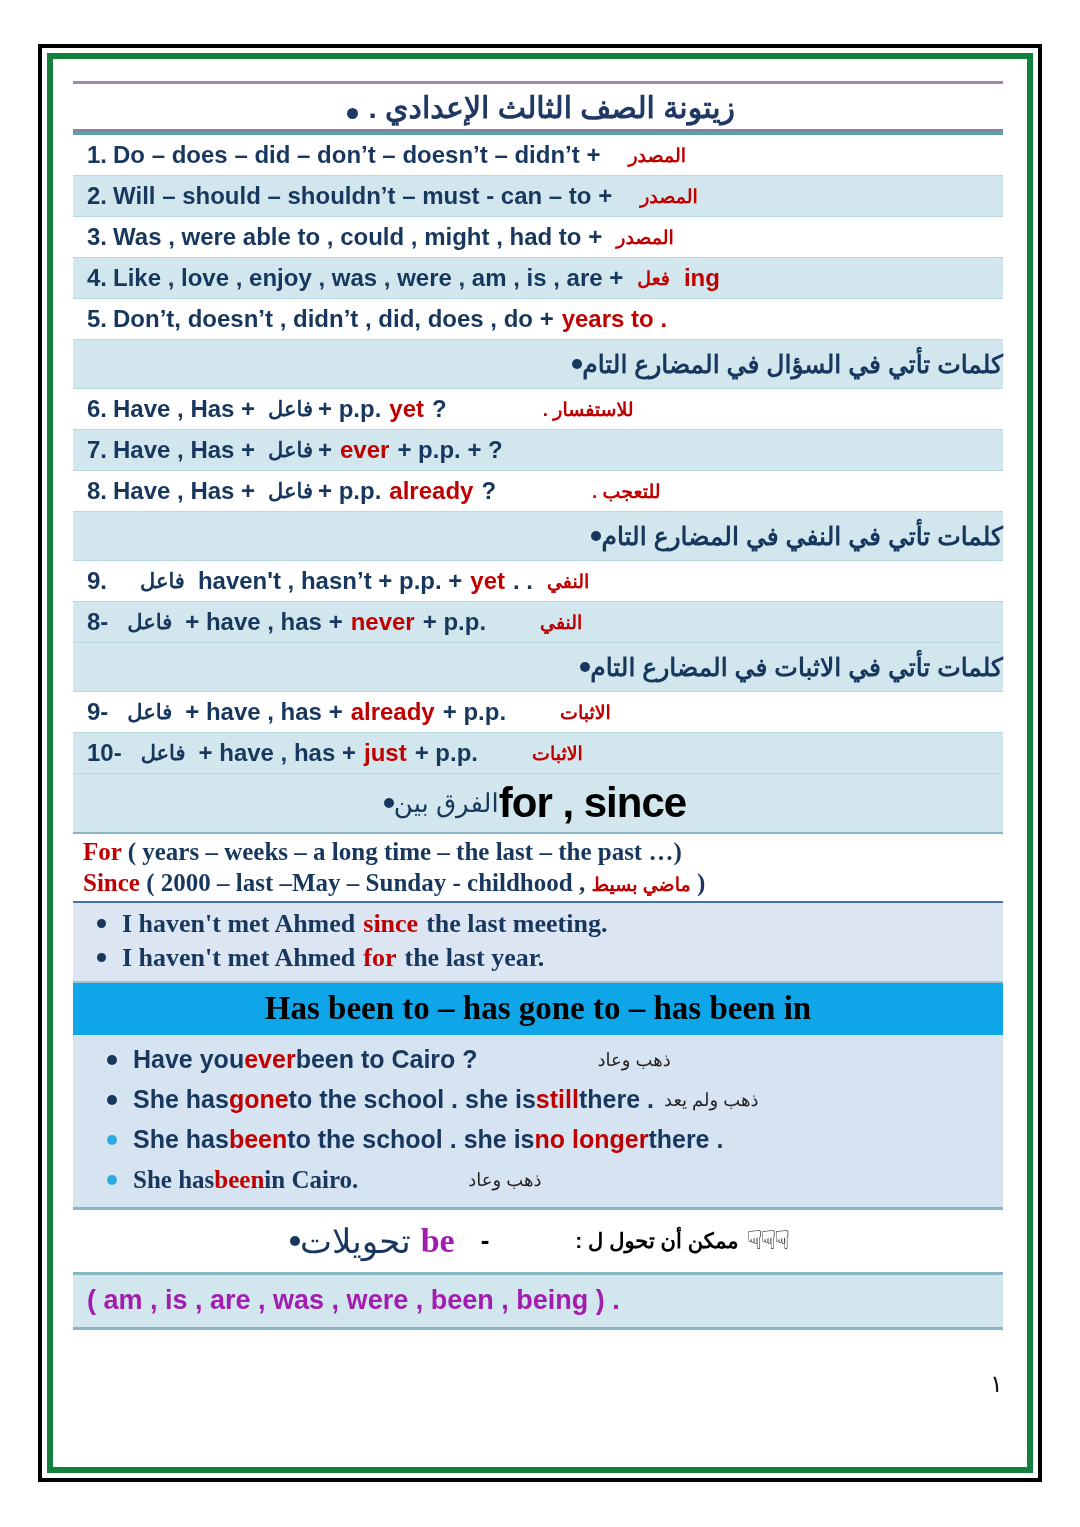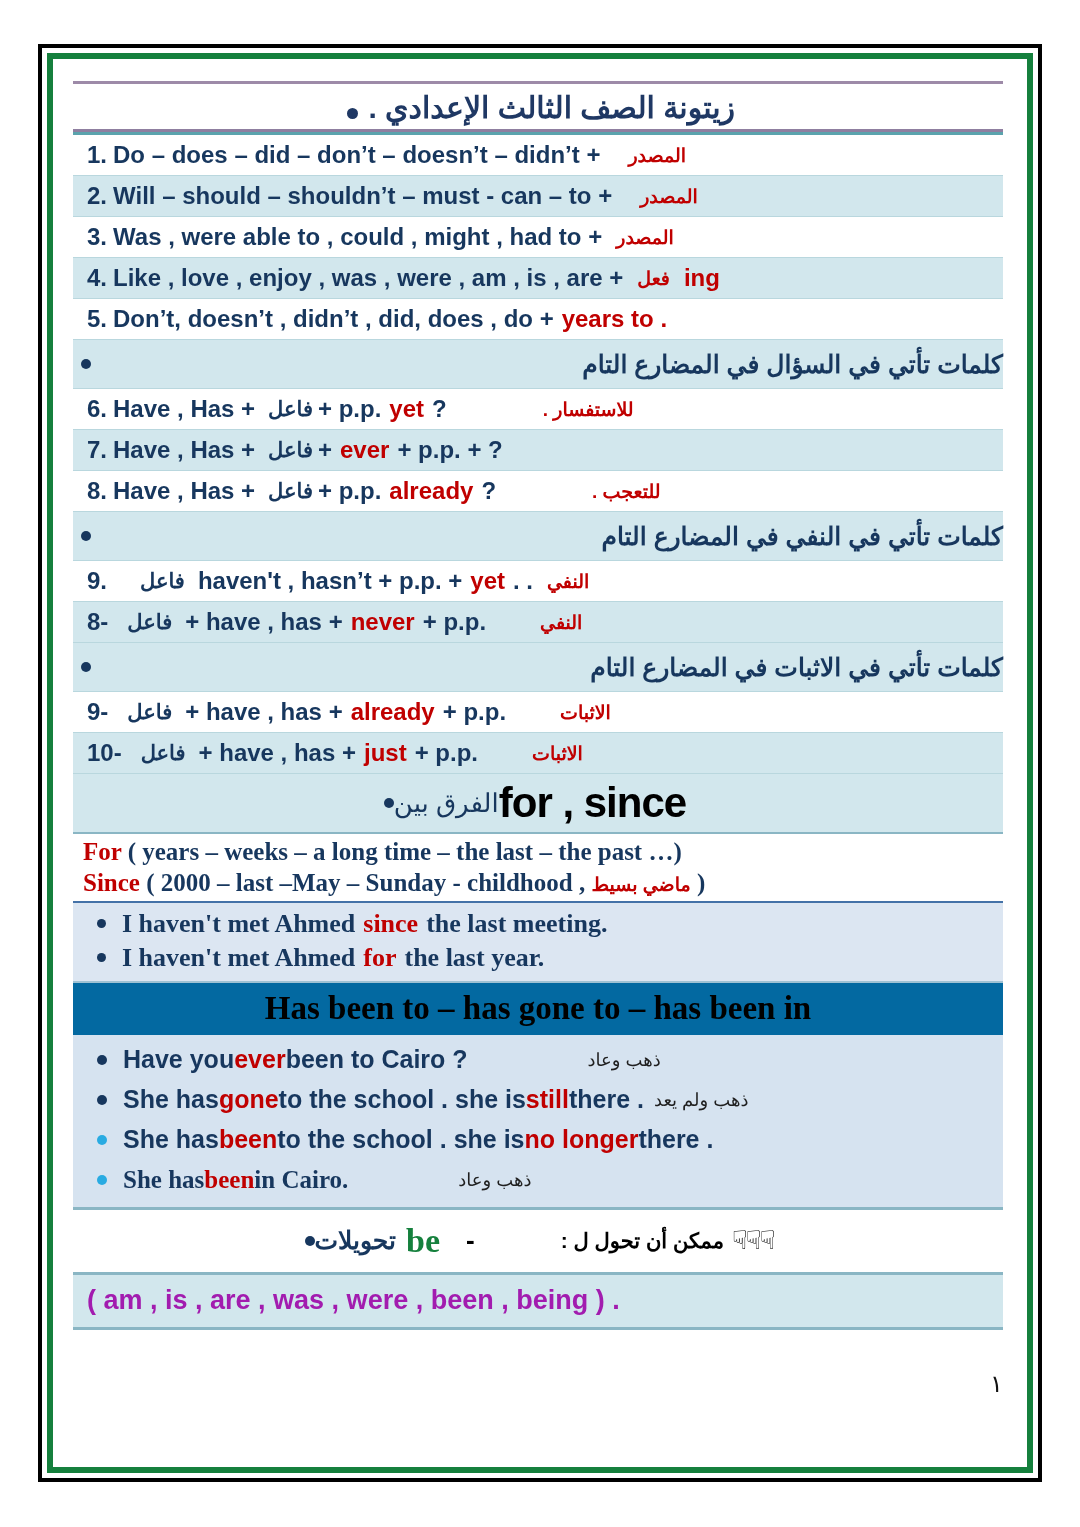--- a/index.html
+++ b/index.html
@@ -88,21 +88,21 @@
   .sp{display:inline-block;}
   .sp-sm{width:8px;}
   .sp-md{width:22px;}
   .sp-lg{width:48px;}
   .sp-xl{width:90px;}
 
   
   .sec-head{
     height:48px;
     background:#d2e7ed;
-    display:flex;align-items:center;justify-content:space-between;
+    display:flex;align-items:center;justify-content:flex-start;
     direction:rtl;
     border-bottom:1px solid #b9d7de;
   }
   .sec-head-text{
     font-size:25px;font-weight:bold;color:#17375e;
   }
   .sec-dot{
     display:inline-block;width:10px;height:10px;border-radius:50%;
     background:#17375e;vertical-align:middle;margin-left:8px;
   }
@@ -147,34 +147,34 @@
     padding-left:24px;line-height:1.3;white-space:nowrap;
   }
   .ex-bullet{
     display:inline-block;width:9px;height:9px;border-radius:50%;
     background:#17375e;margin-right:16px;flex:none;
   }
   .ex-red{color:#c00000;}
 
   
   .hbt-head{
-    background:#0369a1;
+    background:#0ea5e9;
     height:52px;display:flex;align-items:center;justify-content:center;
     border-top:2px solid #9fc2d4;
   }
   .hbt-head-text{
     font-family:"Liberation Serif", serif;
     font-size:33px;font-weight:bold;color:#000;white-space:nowrap;
   }
 
   
   .hbt-band{background:#d6e3f0;padding:5px 0 7px 0;border-bottom:3px solid #8ab6c4;}
   .hbt-line{
     display:flex;align-items:center;
-    padding-left:24px;height:40px;white-space:nowrap;
+    padding-left:34px;height:40px;white-space:nowrap;
   }
   .hbt-bullet{
     display:inline-block;width:10px;height:10px;border-radius:50%;
     margin-right:16px;flex:none;
   }
   .bul-navy{background:#17375e;}
   .bul-cyan{background:#29abe2;}
   .hbt-en{font-size:25px;font-weight:bold;color:#17375e;}
   .hbt-en-red{font-size:25px;font-weight:bold;color:#c00000;}
   .hbt-serif{font-family:"Liberation Serif", serif;}
@@ -183,24 +183,24 @@
     font-family:"Liberation Sans", sans-serif;
   }
 
   
   .be-head{
     background:#ffffff;height:62px;
     display:flex;align-items:center;justify-content:center;
     direction:rtl;
     border-bottom:3px solid #8ab6c4;
   }
-  .be-ar{font-size:25px;font-weight:bold;color:#17375e;}
+  .be-ar{font-size:34px;font-weight:normal;color:#17375e;}
   .be-word{
     font-family:"Liberation Serif", serif;
-    font-size:34px;font-weight:bold;color:#15803d;margin:0 10px;
+    font-size:34px;font-weight:bold;color:#a21caf;margin:0 10px;
   }
   .be-dash{font-size:26px;font-weight:bold;color:#000;margin:0 16px;}
   .be-ar2{font-size:21px;font-weight:bold;color:#000;}
   .hands{font-size:26px;color:#000;letter-spacing:-2px;margin-right:6px;}
 
   .be-list{
     background:#d2e7ed;height:52px;
     display:flex;align-items:center;padding-left:14px;
     border-bottom:3px solid #8ab6c4;
   }

